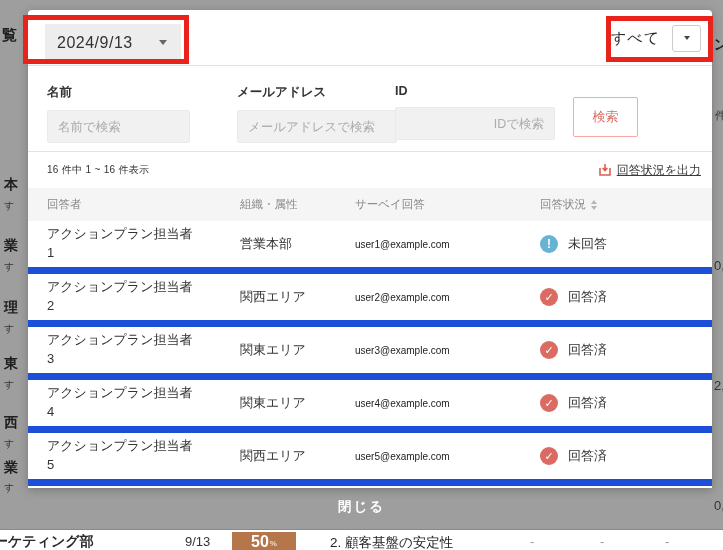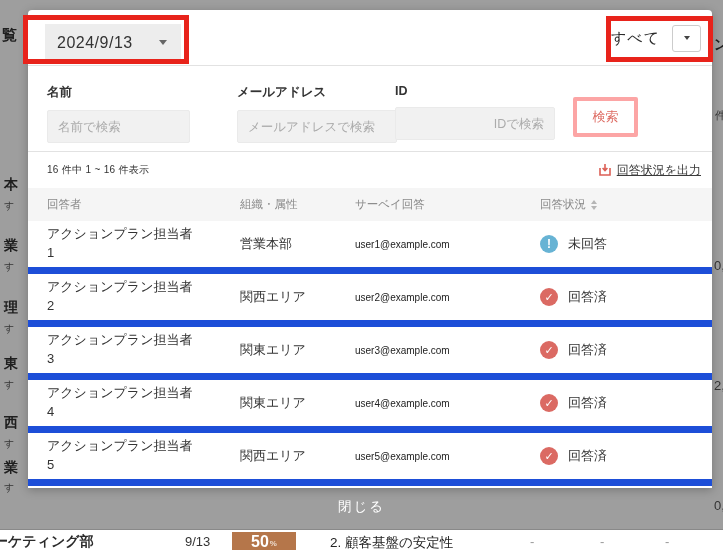--- a/index.html
+++ b/index.html
@@ -17,21 +17,21 @@
   .score-badge { position:absolute; left:232px; top:2px; width:64px; height:22px; background:#b5764a; color:#fff;
     display:flex; align-items:flex-start; justify-content:center; font-weight:700; }
   .score-badge .num { font-size:16px; line-height:20px; }
   .score-badge .unit { font-size:8px; line-height:24px; margin-left:1px; color:#eddcce; }
   .bitem { position:absolute; left:330px; top:4px; font-size:13.5px; color:#222; white-space:nowrap; }
   .bdash { position:absolute; top:4px; font-size:13px; color:#9a9a9a; }
 
   
   .overlay { position:absolute; left:0; top:0; width:723px; height:530px; background:rgba(0,0,0,0.38); z-index:2; }
   .close-btn { position:absolute; left:0; top:498px; width:723px; text-align:center;
-    color:#fff; font-size:13.5px; font-weight:400; letter-spacing:2px; cursor:pointer; }
+    color:#fff; font-size:13.5px; font-weight:700; letter-spacing:2px; cursor:pointer; }
 
   
   .modal { position:absolute; left:28px; top:10px; width:684px; height:478px; background:#fff;
     border-radius:4px 4px 0 0; z-index:3; box-shadow:0 2px 10px rgba(0,0,0,0.25); overflow:hidden; }
 
   .topbar { position:relative; height:56px; border-bottom:1px solid #e2e2e2; }
   .date-select { position:absolute; left:17px; top:14px; width:136px; height:37px; background:#ededed;
     border:none; display:flex; align-items:center; cursor:pointer; }
   .date-select .val { font-size:16px; color:#333; margin-left:12px; letter-spacing:0.5px; }
   .caret { width:0; height:0; border-left:4px solid transparent; border-right:4px solid transparent;
@@ -47,21 +47,21 @@
   .field { position:absolute; top:18px; }
   .field label { display:block; font-size:12.5px; font-weight:700; color:#333; margin-bottom:9px; }
   .field input { display:block; height:33px; background:#f1f1f1; border:1px solid #eaeaea; border-radius:2px;
     font-size:12.5px; color:#333; padding:0 10px; outline:none;
     font-family:"Liberation Sans","DejaVu Sans",sans-serif; }
   .field input::placeholder { color:#ababab; }
   .f-name { left:19px; } .f-name input { width:143px; }
   .f-email { left:182px;margin-left:27px; } .f-email input { width:160px; }
   .f-id { left:367px; } .f-id input { width:160px;text-align:right; }
   .search-btn { position:absolute; left:545px; top:31px; width:65px; height:40px; background:#fff;
-    border:4px solid #fca5a5; border-radius:2px; color:#dd685f; font-size:13px; cursor:pointer;
+    border:1px solid #fca5a5; border-radius:2px; color:#dd685f; font-size:13px; cursor:pointer;
     font-family:"Liberation Sans","DejaVu Sans",sans-serif; }
 
   .count-row { position:relative; height:36px; display:flex; align-items:center; justify-content:space-between;
     padding:0 11px 0 19px; }
   .count-text { font-size:10px; color:#333; letter-spacing:0.3px; }
   .export-link { display:flex; align-items:center; cursor:pointer; }
   .export-link svg { margin-right:5px; }
   .export-text { font-size:12px; color:#3b3b3b; text-decoration:underline; }
 
   .thead { height:33px; background:#f5f5f5; display:grid; grid-template-columns:212px 115px 185px 1fr;

